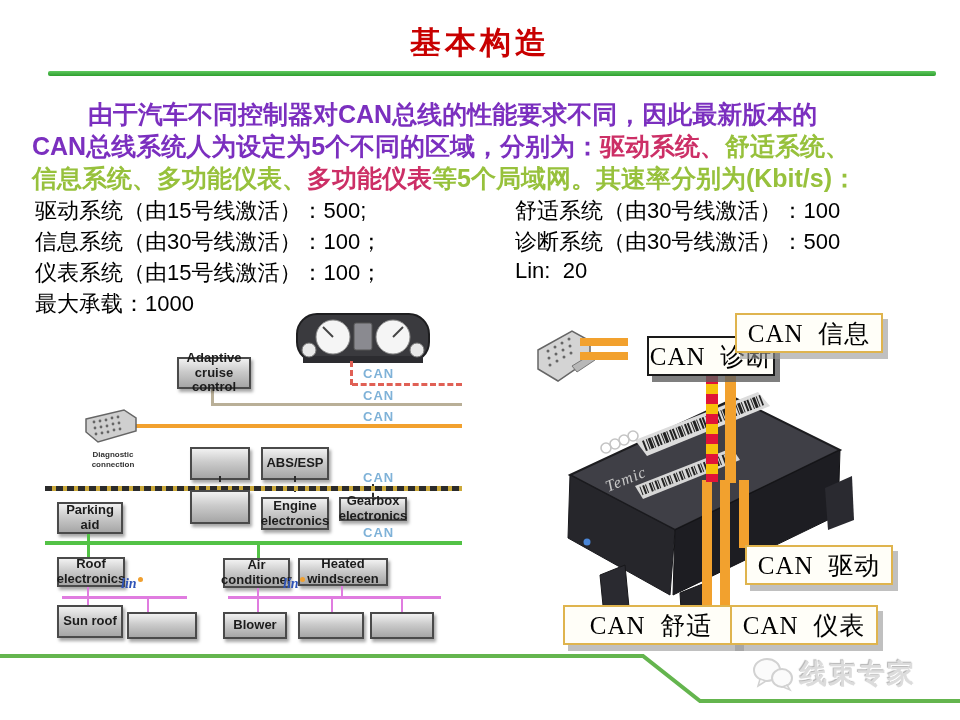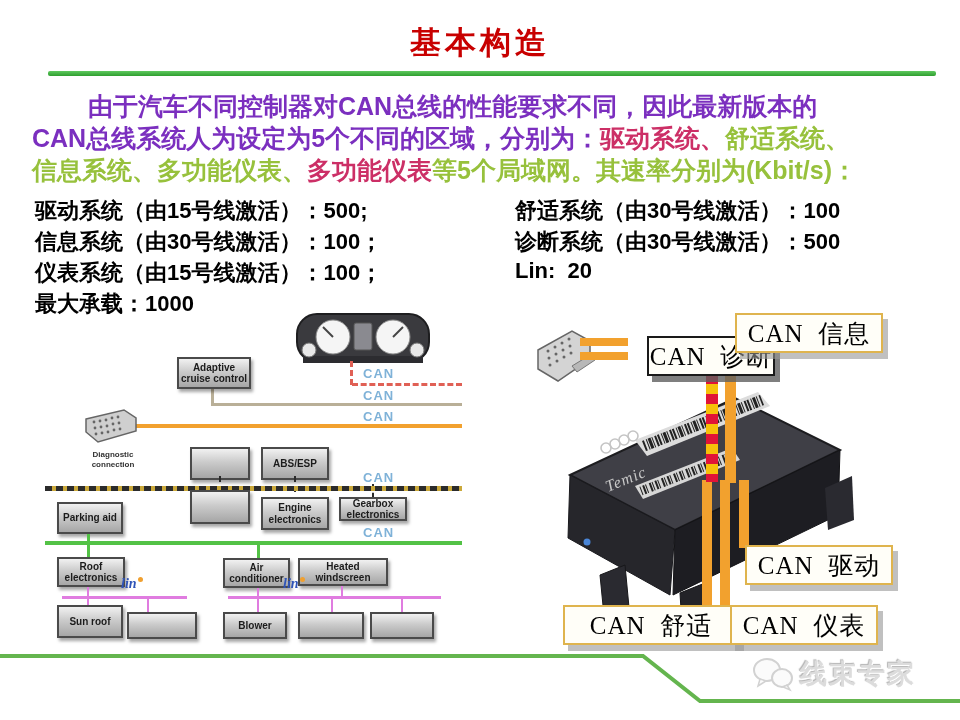--- a/index.html
+++ b/index.html
@@ -8,37 +8,37 @@
   .abs{position:absolute;}
 
   
   .slide-title{top:22px;left:0;width:100%;text-align:center;
     font-family:"Liberation Serif",serif;font-weight:bold;font-size:31px;
     color:#c80000;letter-spacing:4px;}
   .rule{left:48px;top:71px;width:888px;height:5px;border-radius:2px;
     background:linear-gradient(180deg,#5ec95e,#2f9e2f);}
 
   
-  .intro{left:32px;top:90px;width:910px;font-size:25px;font-weight:bold;
+  .intro{left:32px;top:98px;width:910px;font-size:25px;font-weight:bold;
     line-height:32px;color:#7b2fbf;}
   .intro .ind{text-indent:56px;}
   .c-pur{color:#7b2fbf}
   .c-red{color:#cc2f66}
   .c-grn{color:#97c13c}
 
   
-  .spec{font-size:22px;font-weight:bold;color:#000;white-space:pre;}
+  .spec{font-size:22px;font-weight:normal;color:#000;white-space:pre;}
 
   
   .dgm{left:35px;top:308px;width:430px;height:350px;}
   .gbox{position:absolute;box-sizing:border-box;
     background:linear-gradient(180deg,#f1f1f1 0%,#cbcbcb 45%,#a6a6a6 100%);
     border:2px solid #4a4a4a;box-shadow:2px 3px 3px rgba(0,0,0,.35);
     display:flex;align-items:center;justify-content:center;text-align:center;
-    font-size:10px;font-weight:bold;line-height:1.15;color:#1c1c1c;}
+    font-size:13px;font-weight:bold;line-height:1.15;color:#1c1c1c;}
   .canlbl{position:absolute;color:#7fb2d8;font-weight:bold;font-size:13px;letter-spacing:1px;}
   .linlbl{position:absolute;color:#2f54b8;font-style:italic;font-weight:bold;
     font-size:14px;font-family:"Liberation Serif",serif;}
   .linlbl::after{content:"";display:inline-block;width:5px;height:5px;border-radius:50%;
     background:#f0a030;margin-left:1px;vertical-align:super;}
   .hline,.vline{position:absolute;}
   .l-orange{background:#f2a12e;}
   .l-tan{background:#b9af97;}
   .l-green{background:#53c246;}
   .l-pink{background:#e07ce0;}

